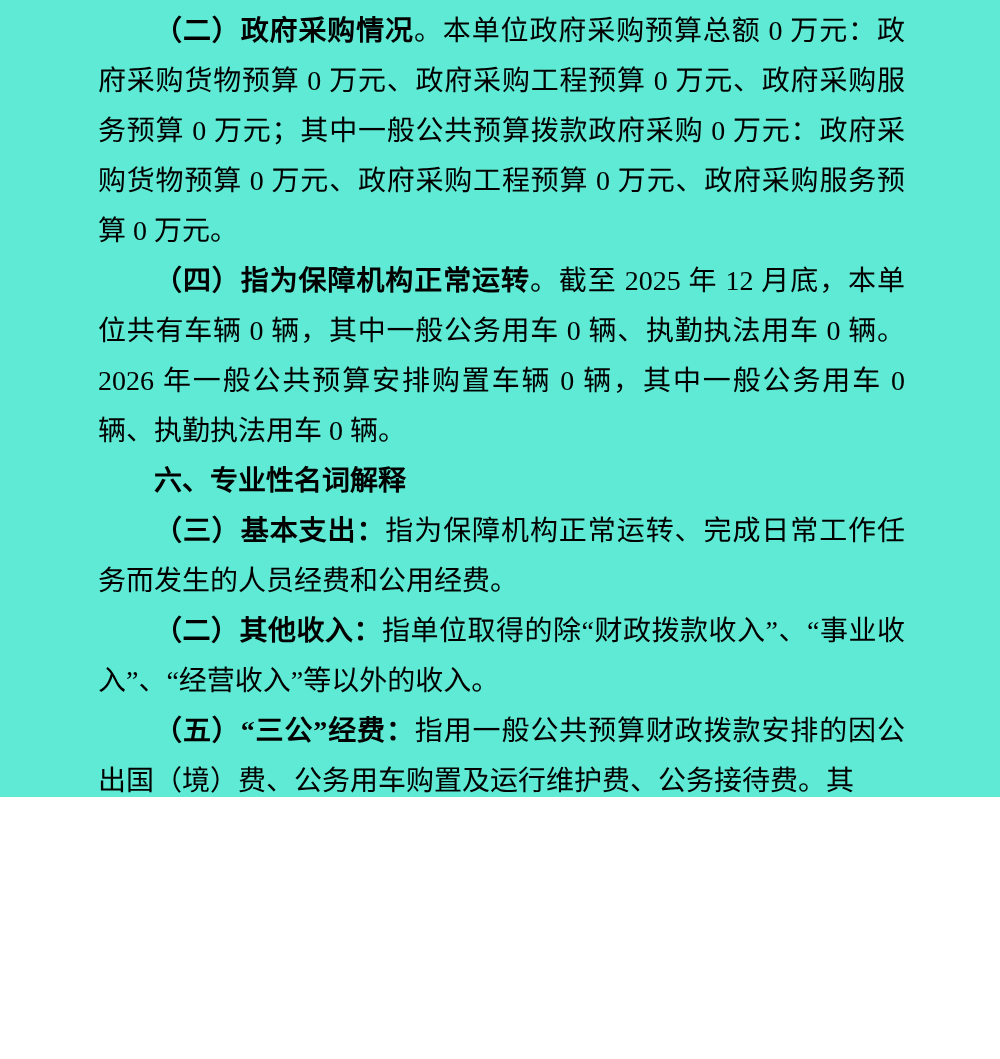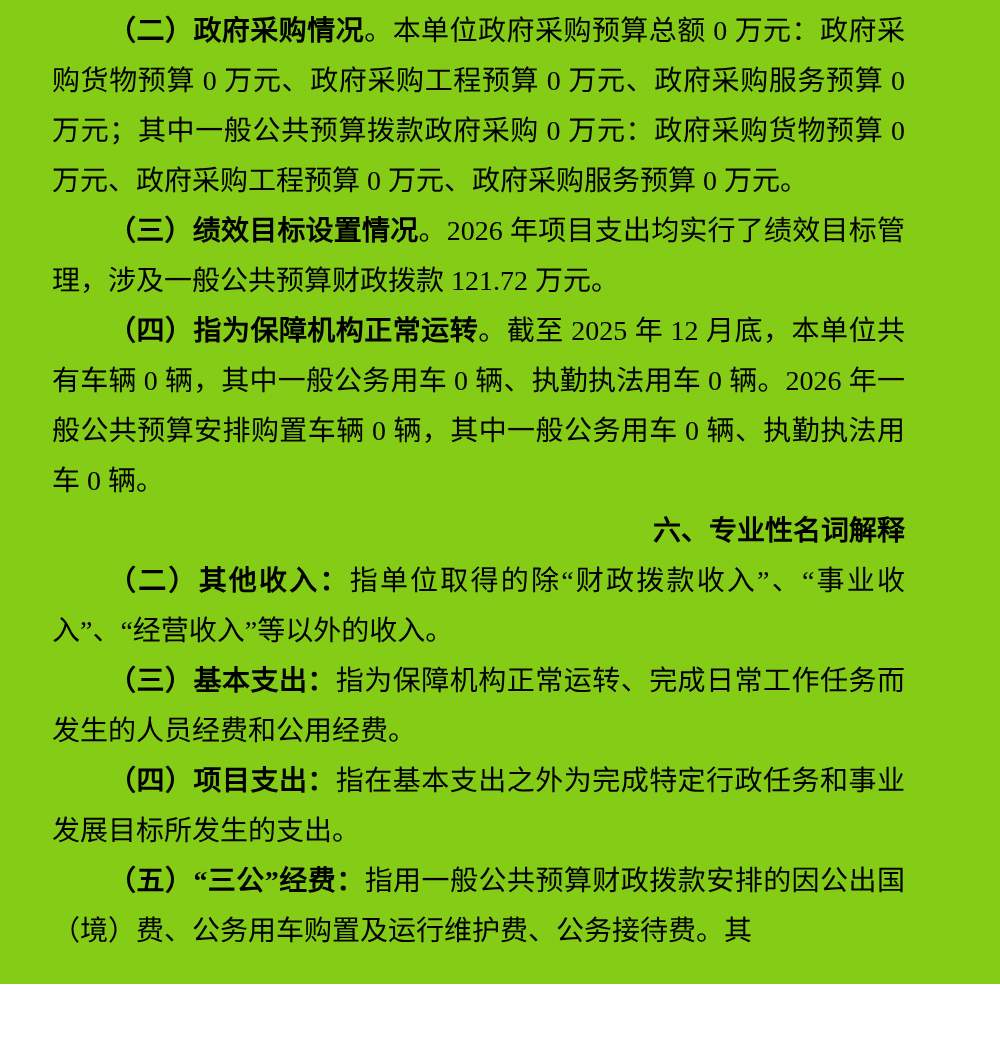--- a/index.html
+++ b/index.html
@@ -8,23 +8,23 @@
   }
   body {
     width: 1000px;
     height: 1059px;
     background: #ffffff;
     overflow: hidden;
   }
   .page {
     box-sizing: border-box;
     width: 1000px;
-    height: 984px;
-    padding: 6px 95px 0 52px;
-    background: #84cc16;
+    height: 797px;
+    padding: 6px 95px 0 98px;
+    background: #5eead4;
   }
   .para {
     margin: 0;
     font-family: "Liberation Serif", "DejaVu Serif", serif;
     font-size: 28px;
     line-height: 50px;
     color: #000000;
     text-align: justify;
     text-justify: inter-character;
     text-indent: 2em;
@@ -33,38 +33,36 @@
     font-weight: bold;
   }
   .terms-heading {
     margin: 0;
     font-family: "Liberation Sans", "DejaVu Sans", sans-serif;
     font-size: 28px;
     line-height: 50px;
     font-weight: bold;
     color: #000000;
     text-indent: 2em;
-    text-align: right;
+    text-align: left;
   }
 </style>
 </head>
 <body>
 
 <div class="page">
 
   <p class="para"><b class="lead">（二）政府采购情况</b><span>。本单位政府采购预算总额 0 万元：政府采购货物预算 0 万元、政府采购工程预算 0 万元、政府采购服务预算 0 万元；其中一般公共预算拨款政府采购 0 万元：政府采购货物预算 0 万元、政府采购工程预算 0 万元、政府采购服务预算 0 万元。</span></p>
 
-  <p class="para"><b class="lead">（三）绩效目标设置情况</b><span>。2026 年项目支出均实行了绩效目标管理，涉及一般公共预算财政拨款 121.72 万元。</span></p>
 
   <p class="para"><b class="lead">（四）指为保障机构正常运转</b><span>。截至 2025 年 12 月底，本单位共有车辆 0 辆，其中一般公务用车 0 辆、执勤执法用车 0 辆。2026 年一般公共预算安排购置车辆 0 辆，其中一般公务用车 0 辆、执勤执法用车 0 辆。</span></p>
 
   <h2 class="terms-heading">六、专业性名词解释</h2>
 
 
+  <p class="para"><b class="lead">（三）基本支出：</b><span>指为保障机构正常运转、完成日常工作任务而发生的人员经费和公用经费。</span></p>
+
   <p class="para"><b class="lead">（二）其他收入：</b><span>指单位取得的除“财政拨款收入”、“事业收入”、“经营收入”等以外的收入。</span></p>
 
-  <p class="para"><b class="lead">（三）基本支出：</b><span>指为保障机构正常运转、完成日常工作任务而发生的人员经费和公用经费。</span></p>
-
-  <p class="para"><b class="lead">（四）项目支出：</b><span>指在基本支出之外为完成特定行政任务和事业发展目标所发生的支出。</span></p>
 
   <p class="para"><b class="lead">（五）“三公”经费：</b><span>指用一般公共预算财政拨款安排的因公出国（境）费、公务用车购置及运行维护费、公务接待费。其</span></p>
 
 </div>
 
 </body></html>

